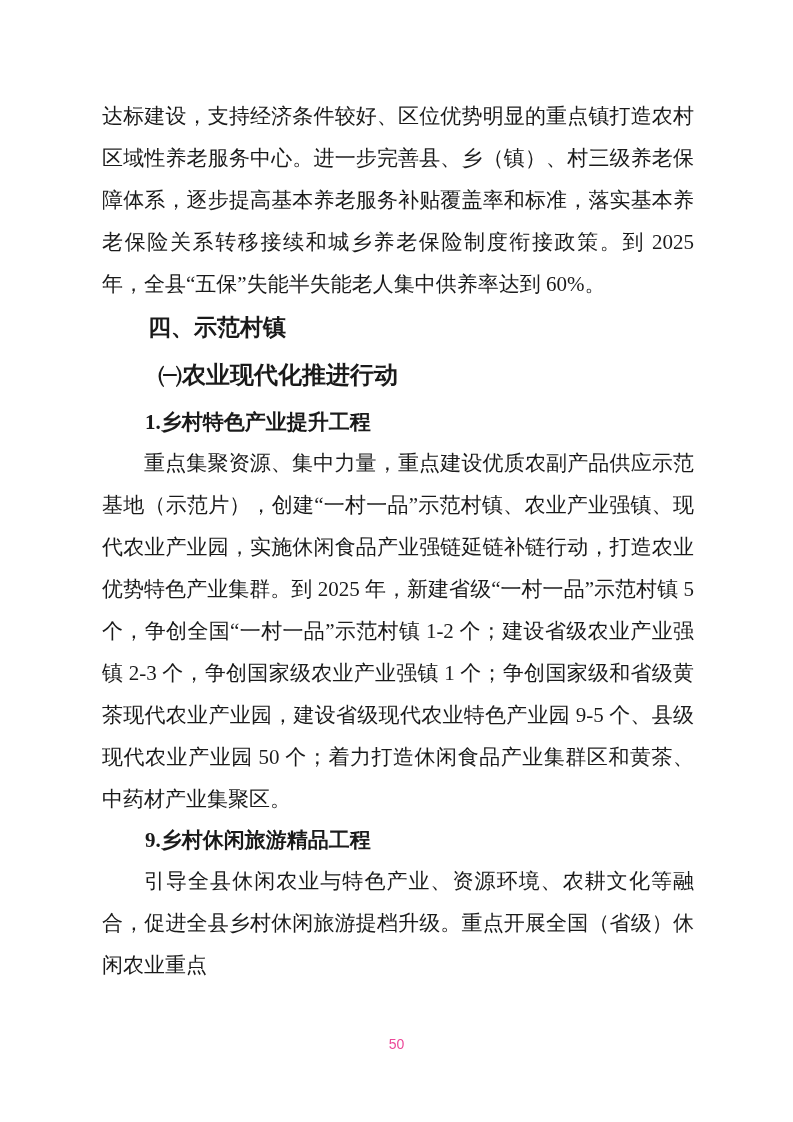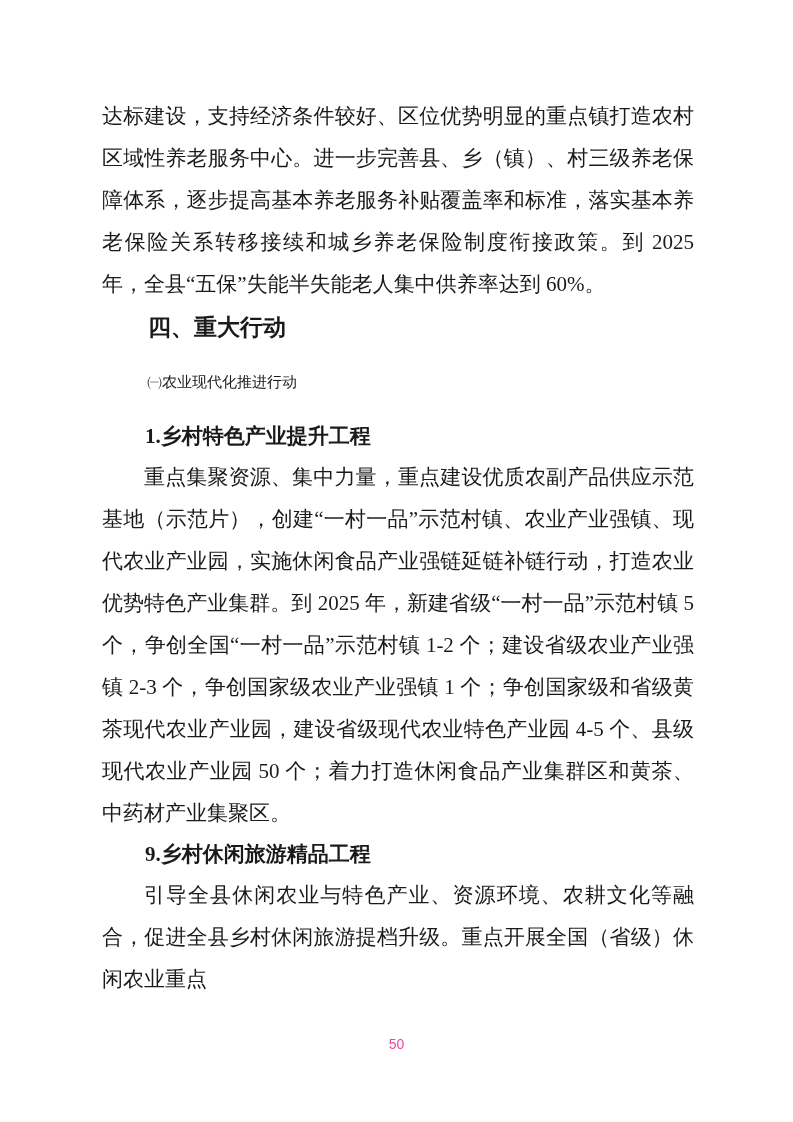--- a/index.html
+++ b/index.html
@@ -36,24 +36,24 @@
   }
   h1.h1 {
     margin: 2px 0 0 0;
     font-family: "Liberation Sans", "DejaVu Sans", sans-serif;
     font-weight: bold;
     font-size: 23px;
     line-height: 40px;
     text-indent: 2em;
   }
   h2.h2 {
-    margin: 15px;
+    margin: 8px;
     font-family: "Liberation Sans", "DejaVu Sans", sans-serif;
-    font-weight: normal;
-    font-size: 15px;
+    font-weight: bold;
+    font-size: 24px;
     line-height: 40px;
     text-indent: 2em;
   }
   h3.h3 {
     margin: 1px;
     font-family: "Liberation Serif", "DejaVu Serif", serif;
     font-weight: bold;
     font-size: 21px;
     line-height: 38px;
     text-indent: 2em;
@@ -68,21 +68,21 @@
     font-size: 14px;
     color: #ec4899;
   }
 </style>
 </head>
 <body>
 
 <div class="page">
   <div class="content">
     <p class="body noindent">达标建设，支持经济条件较好、区位优势明显的重点镇打造农村区域性养老服务中心。进一步完善县、乡（镇）、村三级养老保障体系，逐步提高基本养老服务补贴覆盖率和标准，落实基本养老保险关系转移接续和城乡养老保险制度衔接政策。到 2025 年，全县“五保”失能半失能老人集中供养率达到 60%。</p>
-    <h1 class="h1">四、重大行动</h1>
+    <h1 class="h1">四、示范村镇</h1>
     <h2 class="h2">㈠农业现代化推进行动</h2>
     <h3 class="h3">1.乡村特色产业提升工程</h3>
-    <p class="body">重点集聚资源、集中力量，重点建设优质农副产品供应示范基地（示范片），创建“一村一品”示范村镇、农业产业强镇、现代农业产业园，实施休闲食品产业强链延链补链行动，打造农业优势特色产业集群。到 2025 年，新建省级“一村一品”示范村镇 5 个，争创全国“一村一品”示范村镇 1-2 个；建设省级农业产业强镇 2-3 个，争创国家级农业产业强镇 1 个；争创国家级和省级黄茶现代农业产业园，建设省级现代农业特色产业园 4-5 个、县级现代农业产业园 50 个；着力打造休闲食品产业集群区和黄茶、中药材产业集聚区。</p>
+    <p class="body">重点集聚资源、集中力量，重点建设优质农副产品供应示范基地（示范片），创建“一村一品”示范村镇、农业产业强镇、现代农业产业园，实施休闲食品产业强链延链补链行动，打造农业优势特色产业集群。到 2025 年，新建省级“一村一品”示范村镇 5 个，争创全国“一村一品”示范村镇 1-2 个；建设省级农业产业强镇 2-3 个，争创国家级农业产业强镇 1 个；争创国家级和省级黄茶现代农业产业园，建设省级现代农业特色产业园 9-5 个、县级现代农业产业园 50 个；着力打造休闲食品产业集群区和黄茶、中药材产业集聚区。</p>
     <h3 class="h3">9.乡村休闲旅游精品工程</h3>
     <p class="body">引导全县休闲农业与特色产业、资源环境、农耕文化等融合，促进全县乡村休闲旅游提档升级。重点开展全国（省级）休闲农业重点</p>
   </div>
   <div class="pagenum">50</div>
 </div>
 
 </body></html>

